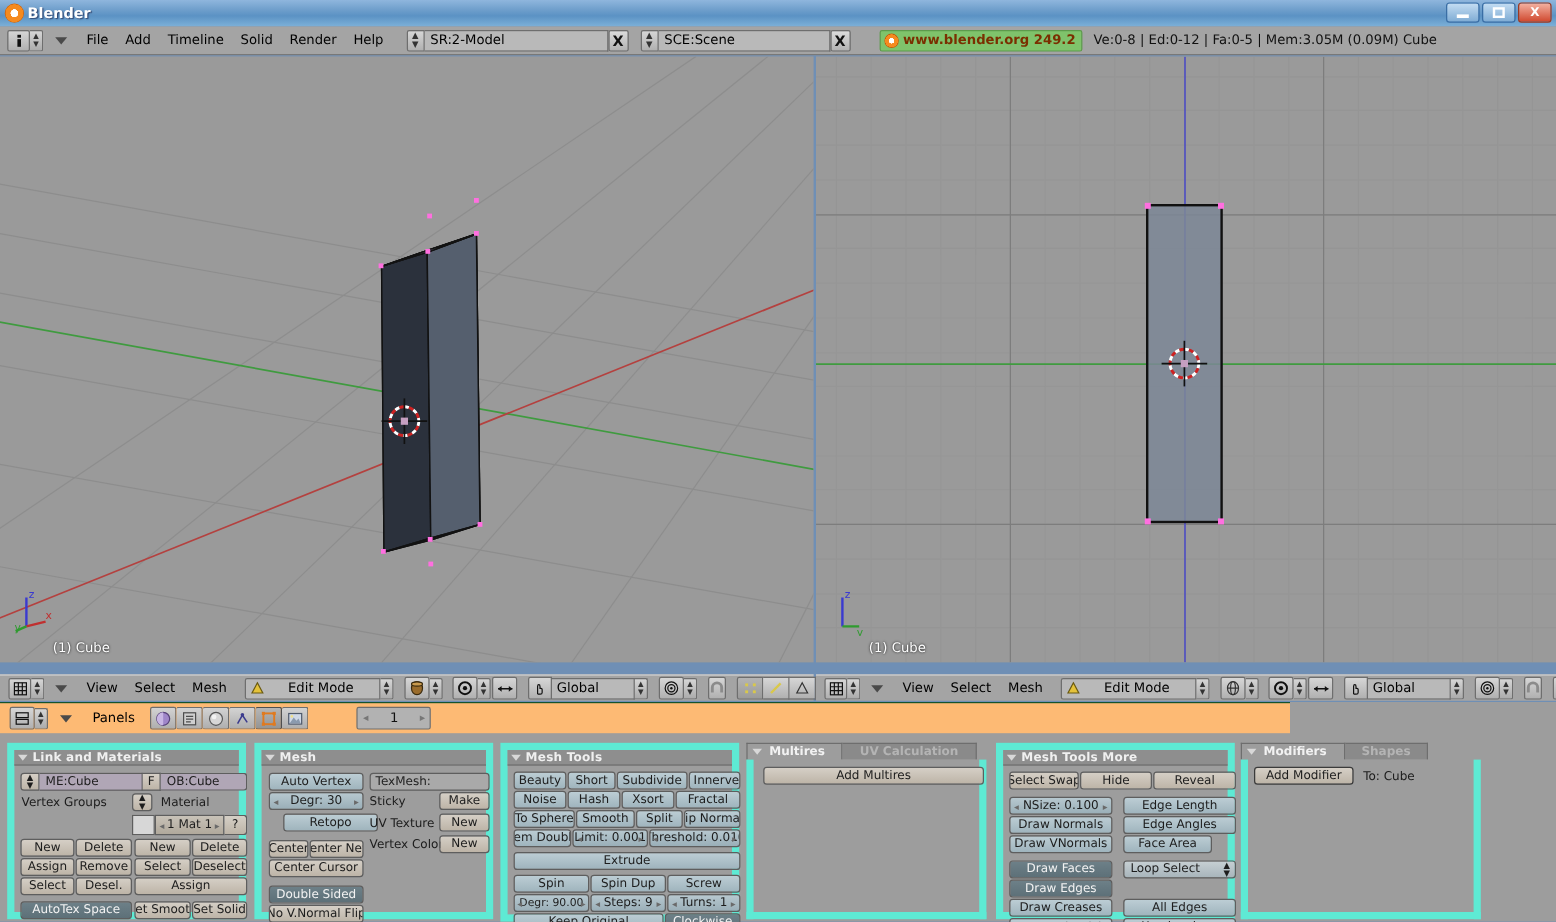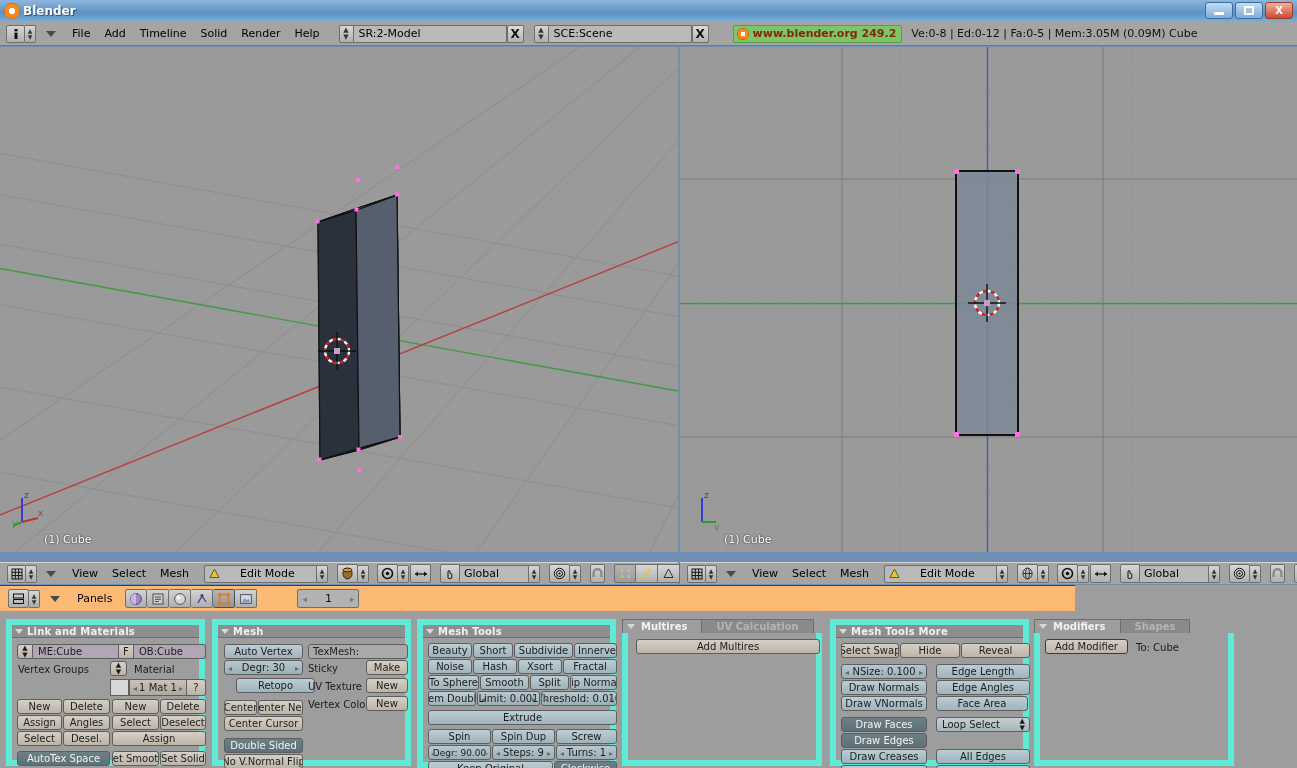--- a/index.html
+++ b/index.html
@@ -636,21 +636,21 @@
       <div class="bb num" style="left:117px;top:41px;width:58px;height:17px;border-radius:0;">
         <span class="arL" style="left:3px;top:4px;">◂</span>
         <span>1 Mat 1</span>
         <span class="arR" style="right:3px;top:4px;">▸</span>
       </div>
       <div class="bb" style="left:175px;top:41px;width:19px;height:17px;border-radius:0 3px 3px 0;border-left:none;">?</div>
 
       <div class="bb" style="left:5px;top:61px;width:45px;">New</div>
       <div class="bb" style="left:51px;top:61px;width:47px;">Delete</div>
       <div class="bb" style="left:5px;top:77px;width:45px;">Assign</div>
-      <div class="bb" style="left:51px;top:77px;width:47px;">Angles</div>
+      <div class="bb" style="left:51px;top:77px;width:47px;">Remove</div>
       <div class="bb" style="left:5px;top:93px;width:45px;">Select</div>
       <div class="bb" style="left:51px;top:93px;width:47px;">Desel.</div>
 
       <div class="bb" style="left:100px;top:61px;width:47px;">New</div>
       <div class="bb" style="left:148px;top:61px;width:46px;">Delete</div>
       <div class="bb" style="left:100px;top:77px;width:47px;">Select</div>
       <div class="bb" style="left:148px;top:77px;width:46px;">Deselect</div>
       <div class="bb" style="left:100px;top:93px;width:94px;">Assign</div>
 
       <div class="bb on" style="left:5px;top:113px;width:93px;">AutoTex Space</div>
@@ -786,21 +786,21 @@
       <div class="bb blue" style="left:5px;top:42px;width:86px;">Draw Normals</div>
       <div class="bb blue" style="left:5px;top:58px;width:86px;">Draw VNormals</div>
 
       <div class="bb on" style="left:5px;top:79px;width:86px;">Draw Faces</div>
       <div class="bb on" style="left:5px;top:95px;width:86px;">Draw Edges</div>
       <div class="bb blue" style="left:5px;top:111px;width:86px;">Draw Creases</div>
       <div class="bb blue" style="left:5px;top:127px;width:86px;font-size:9px;">Draw Bevel Weights</div>
 
       <div class="bb blue" style="left:100px;top:26px;width:94px;">Edge Length</div>
       <div class="bb blue" style="left:100px;top:42px;width:94px;">Edge Angles</div>
-      <div class="bb blue" style="left:100px;top:58px;width:92px;">Face Area</div>
+      <div class="bb blue" style="left:100px;top:58px;width:74px;">Face Area</div>
 
       <div class="bb menu" style="left:100px;top:79px;width:94px;">
         <span>Loop Select</span>
         <span style="position:absolute;right:4px;font-size:7px;line-height:7px;text-align:center;">▲<br>▼</span>
       </div>
 
       <div class="bb blue" style="left:100px;top:111px;width:94px;">All Edges</div>
       <div class="bb blue" style="left:100px;top:127px;width:94px;">X-axis mirror</div>
     </div>
   </div>

